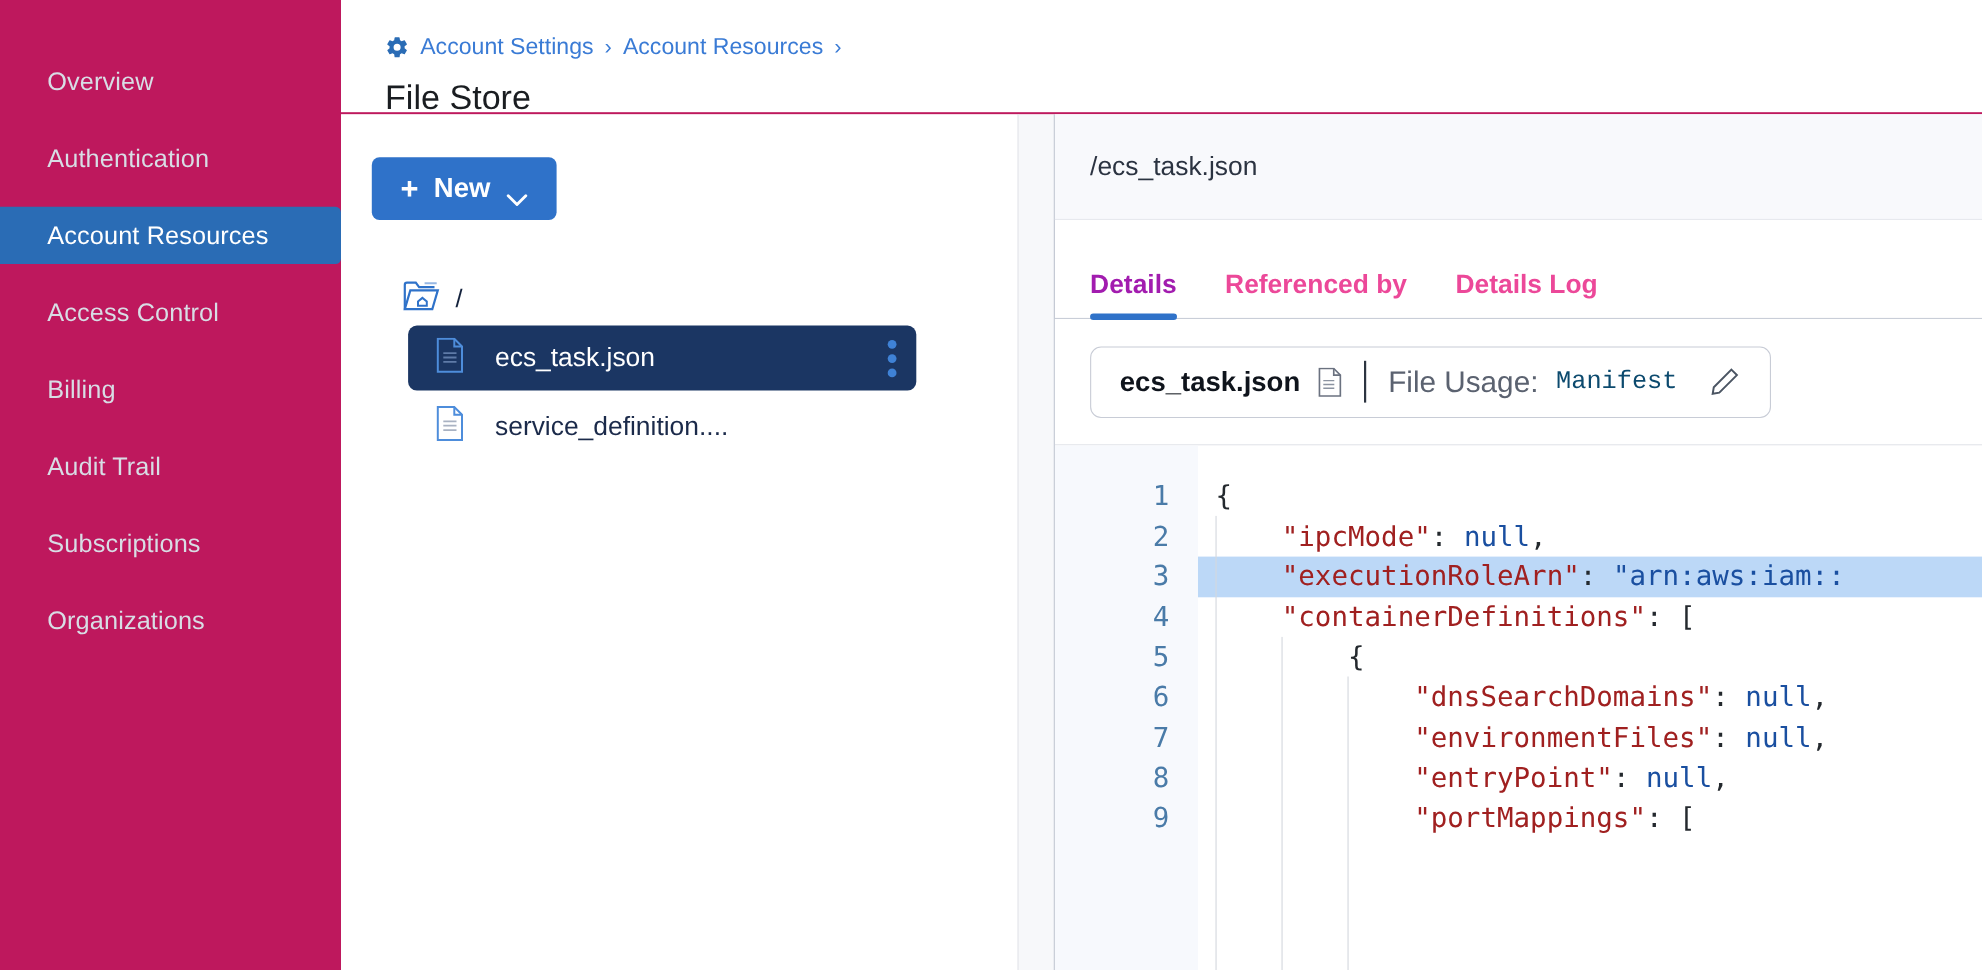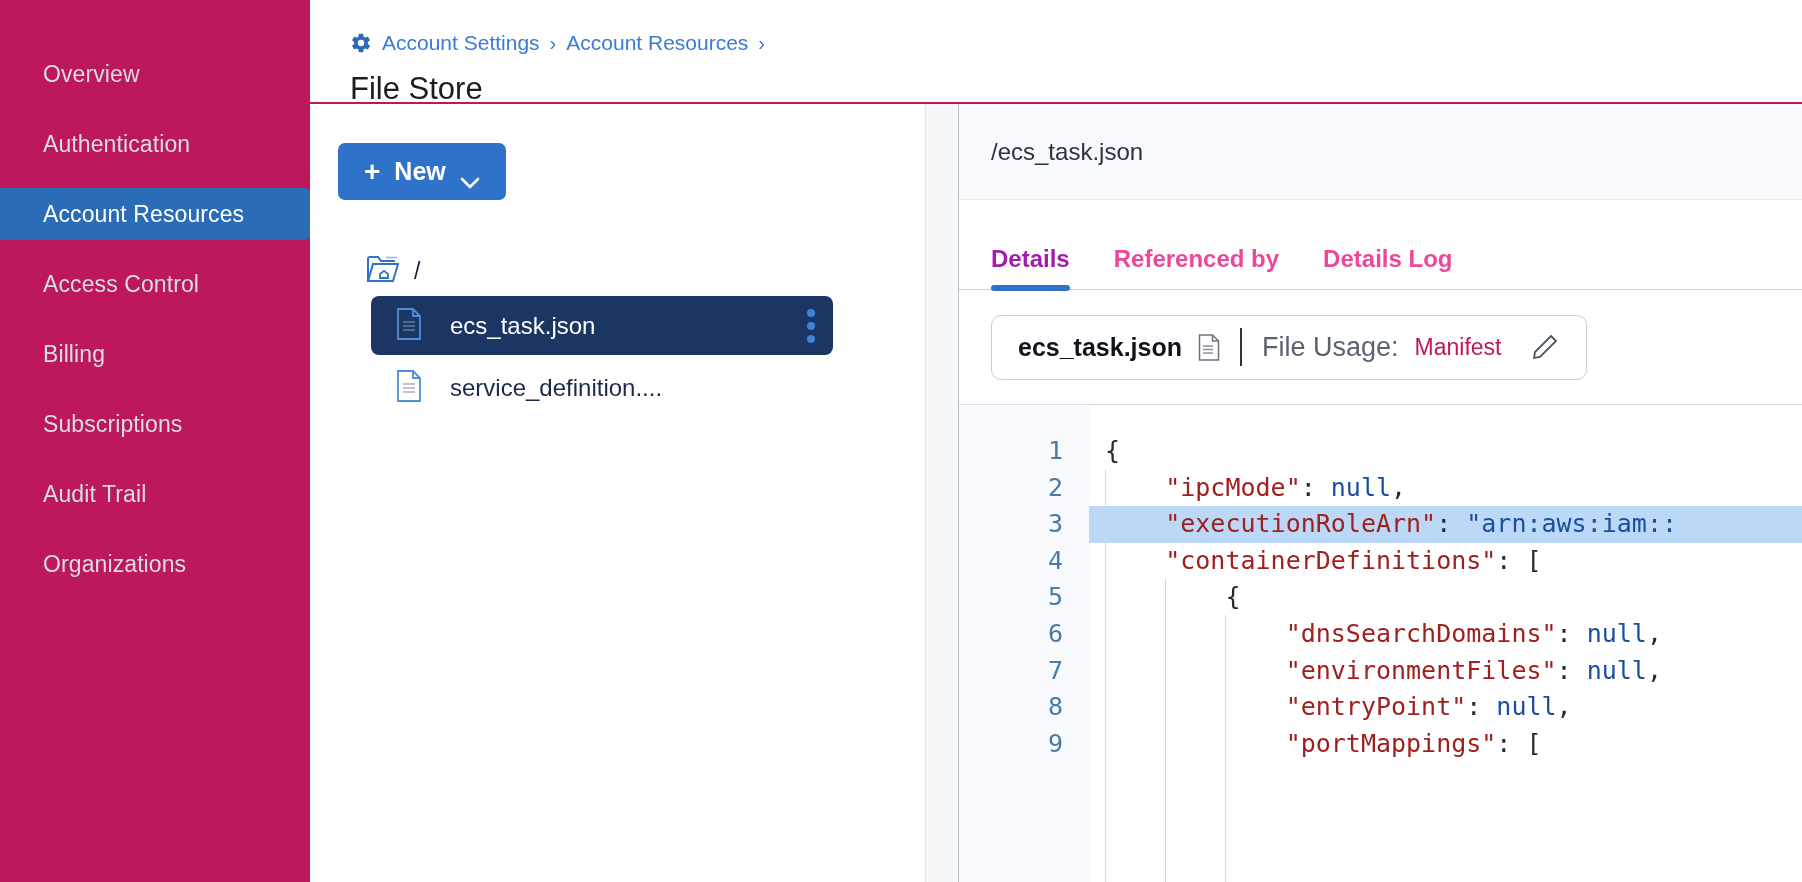--- a/index.html
+++ b/index.html
@@ -158,21 +158,21 @@
     display: inline-flex; align-items: center; gap: 16px;
     border: 1px solid #c8ccd6; border-radius: 10px;
     height: 65px; padding: 0 26px;
     background: #fff;
     cursor: pointer;
   }
   .chip-name { font-size: 25px; font-weight: bold; color: #0f141c; }
   .doc-icon-sm { width: 22px; height: 27px; }
   .chip-div { width: 2px; height: 38px; background: #2c3440; margin: 0 4px; }
   .chip-label { font-size: 27px; color: #5b6270; }
-  .chip-value { font-size: 23px; color: #be185d; }
+  .chip-value { font-size: 23px; color: #0c4a6e; font-family: Liberation Mono, monospace; }
   .pencil { width: 30px; height: 30px; margin-left: 12px; }
 
   
   .code-wrap {
     flex: 1 1 auto; min-height: 0;
     display: flex;
     background: #ffffff;
     overflow: hidden;
     position: relative;
   }
@@ -220,24 +220,24 @@
     <div class="nav-item active">
       <span>Account Resources</span>
     </div>
     <div class="nav-item">
       <span>Access Control</span>
     </div>
     <div class="nav-item">
       <span>Billing</span>
     </div>
     <div class="nav-item">
+      <span>Audit Trail</span>
+    </div>
+    <div class="nav-item">
       <span>Subscriptions</span>
-    </div>
-    <div class="nav-item">
-      <span>Audit Trail</span>
     </div>
     <div class="nav-item">
       <span>Organizations</span>
     </div>
   </nav>
 
   <div class="main">
 
     <header class="topbar">
       <div class="breadcrumb">

